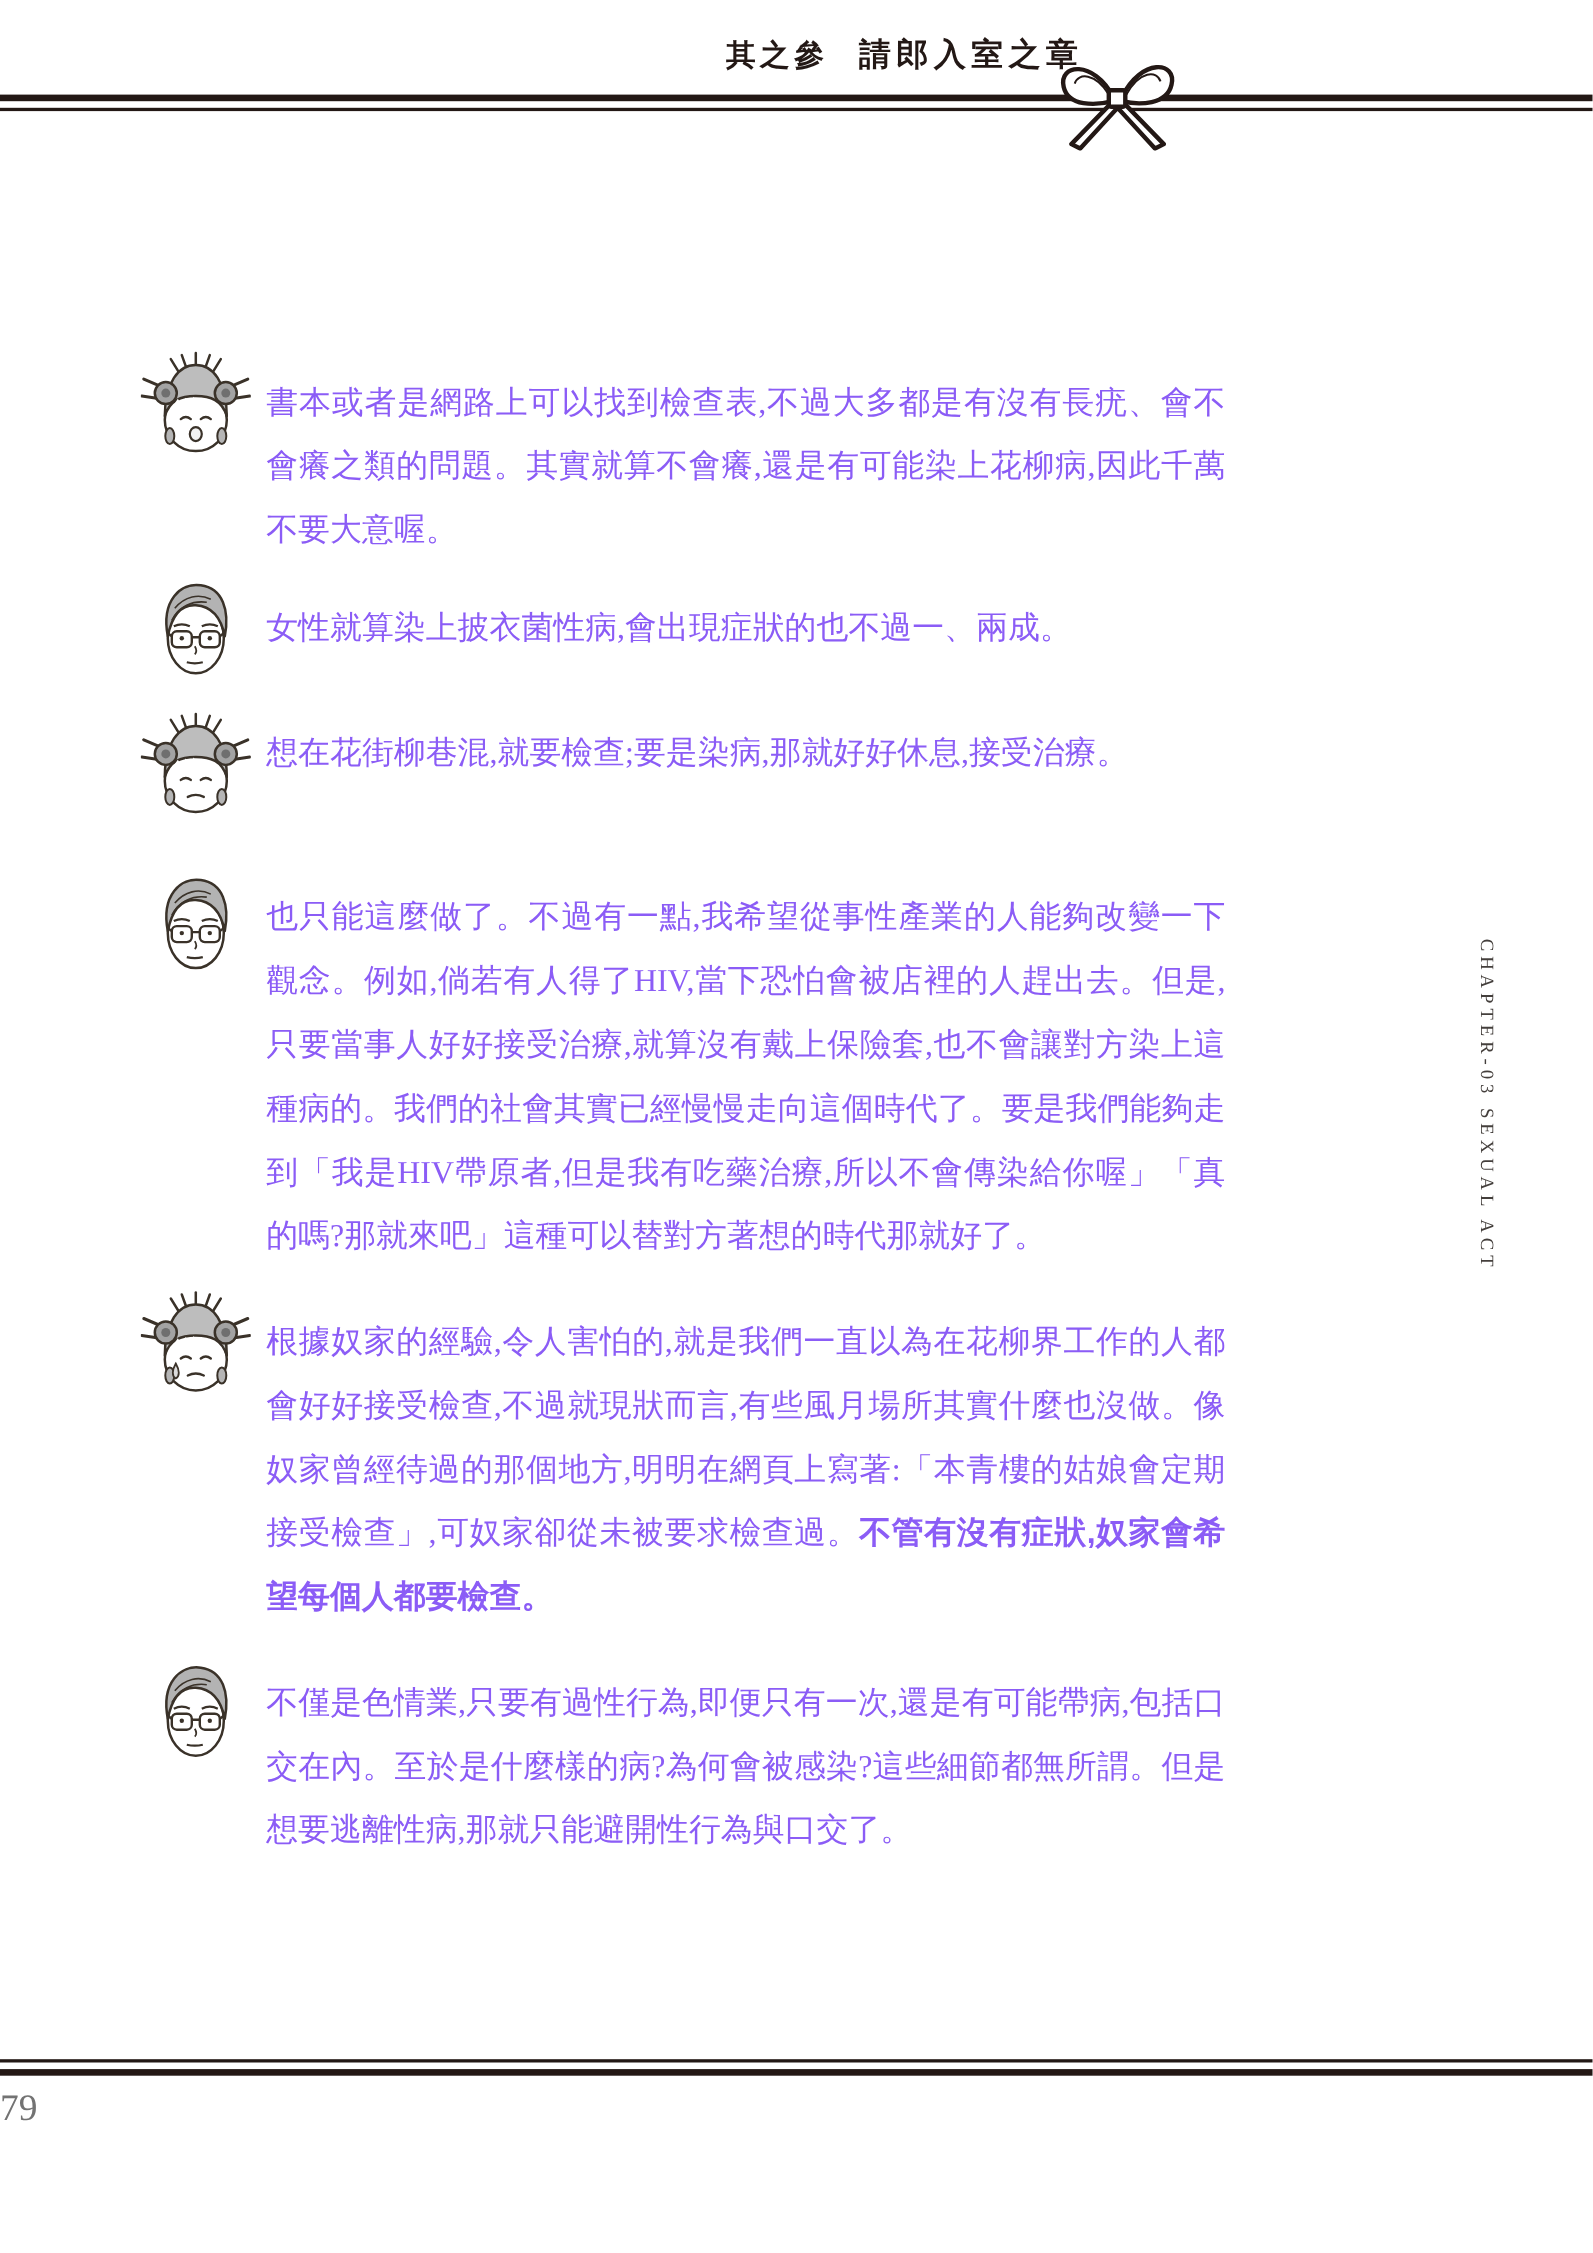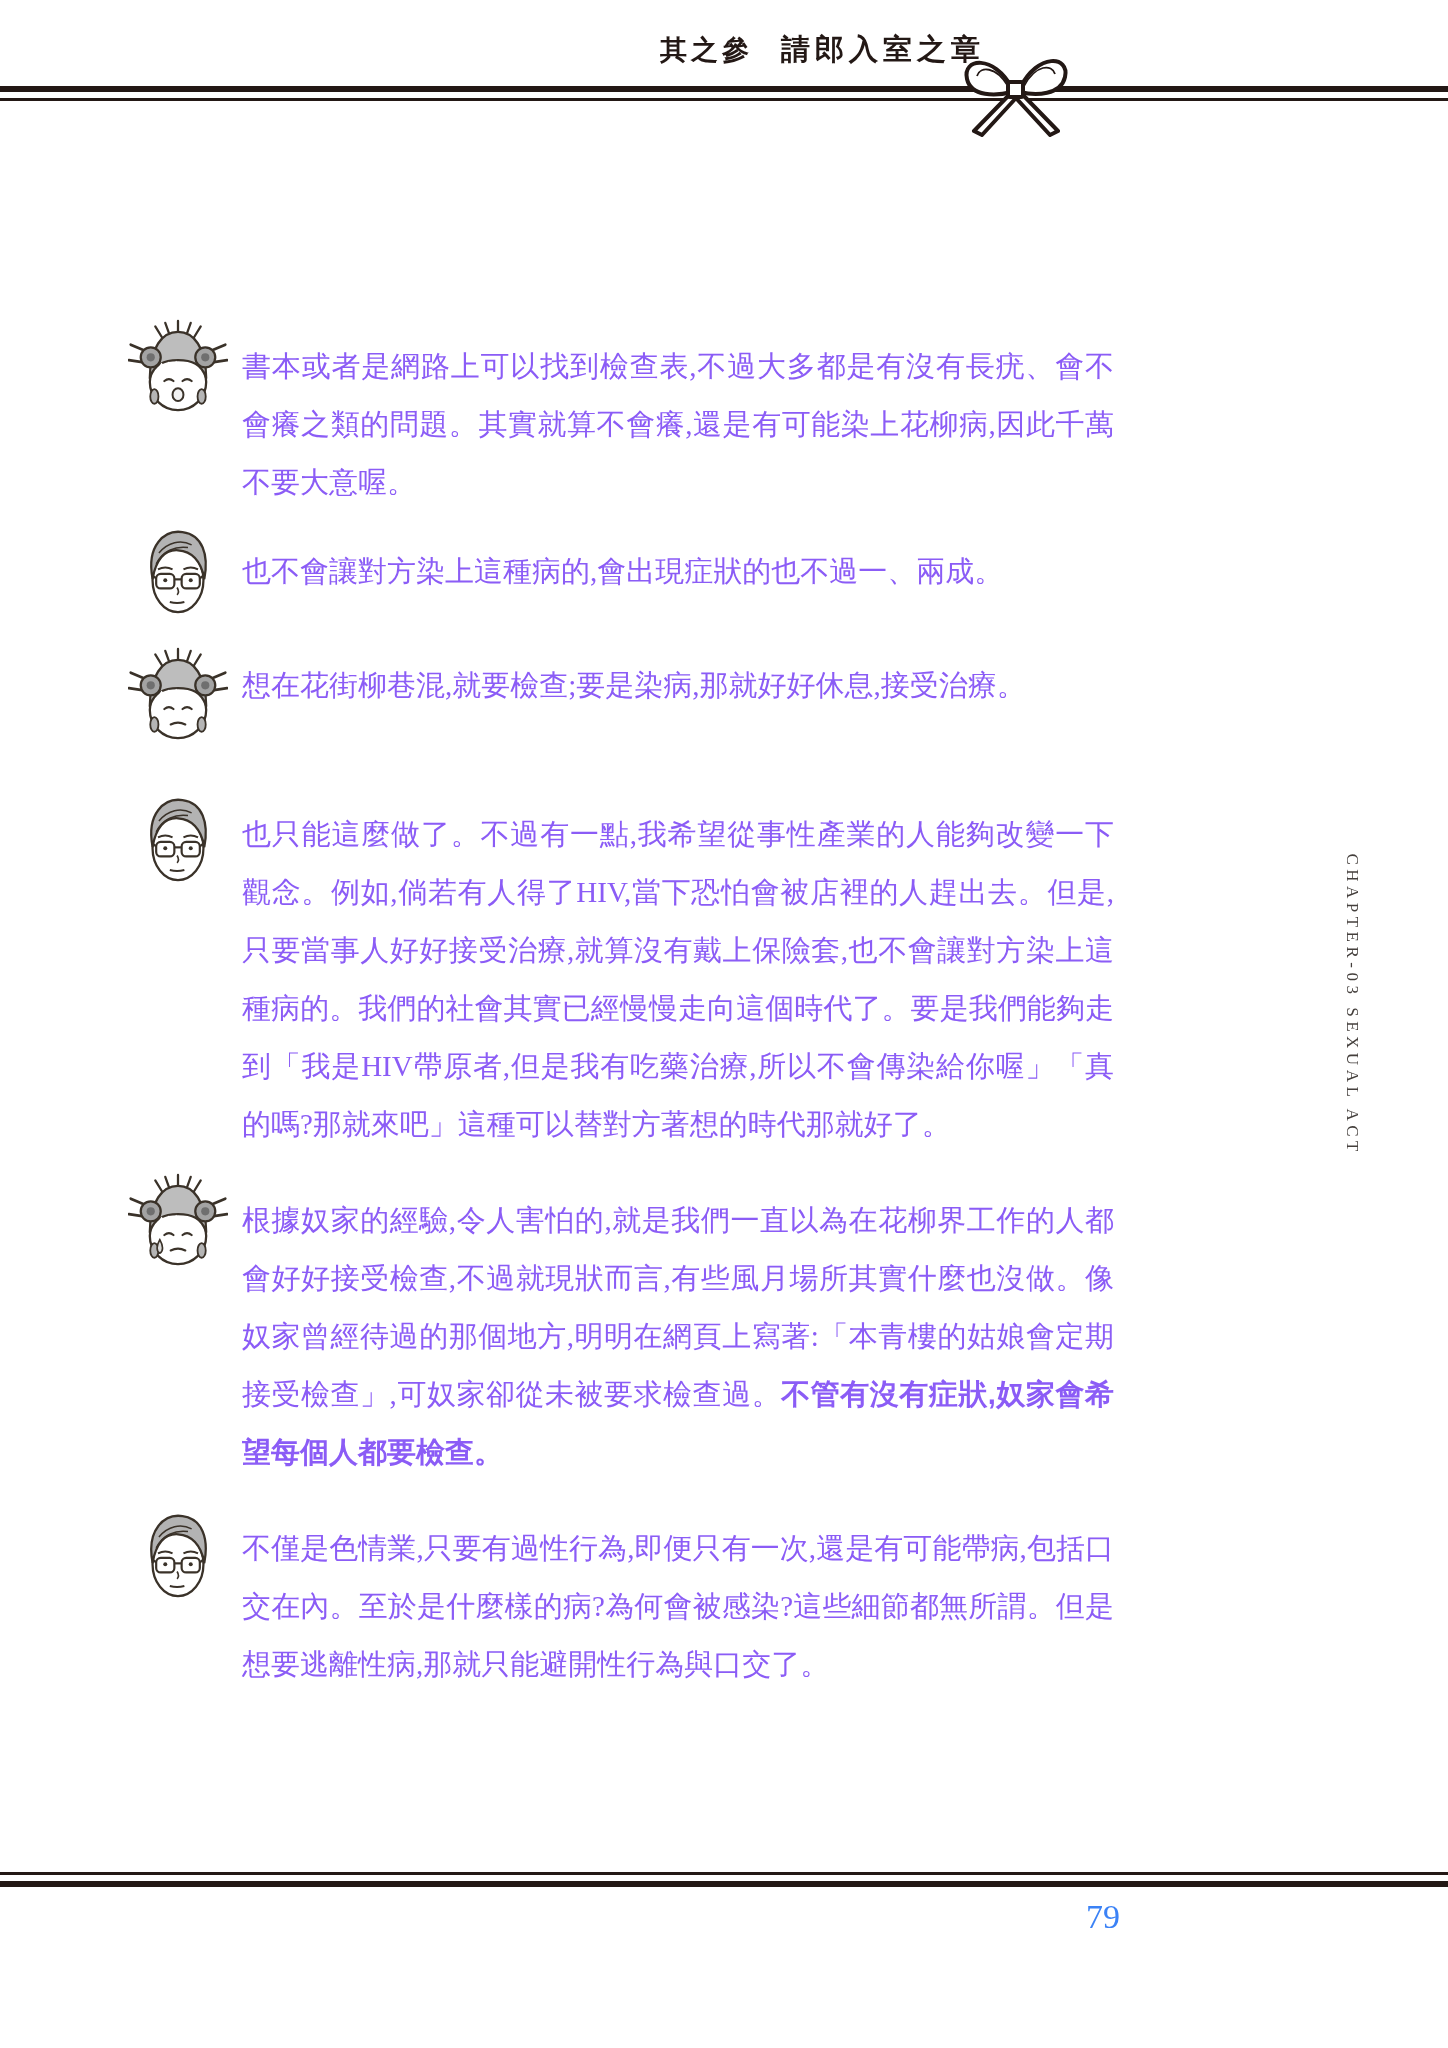--- a/index.html
+++ b/index.html
@@ -30,22 +30,22 @@
   .r2{top:642px}.r2 .avatar{margin-top:2px}.r2 .speech{margin-top:14px}
   .r3{top:776px}.r3 .avatar{margin-top:10px}
   .r4{top:1162px}.r4 .avatar{margin-top:8px}
   .r5{top:1490px}.r5 .avatar{margin-top:12px}
   .bold-run{font-family:"Liberation Sans","DejaVu Sans",sans-serif;font-weight:700;}
 
   
   .side-marker{position:absolute;top:1156px;right:86px;transform-origin:100% 0;transform:rotate(90deg);
                white-space:nowrap;font-size:17px;letter-spacing:4.5px;color:#443f3c;}
 
-  .page-number{position:absolute;top:1898px;left:0;width:1120px;text-align:right;
-               font-size:34px;color:#3b82f6;}
+  .page-number{position:absolute;top:1898px;left:0;width:1120px;text-align:left;
+               font-size:34px;color:#737373;}
 </style>
 </head>
 <body>
 
 <div class="page">
 
   <div class="header-text">
     <span class="chapter-label">其之參</span>
     <span class="chapter-title">請郎入室之章</span>
   </div>
@@ -109,21 +109,21 @@
       <rect x="31" y="57" width="20" height="16" rx="5" fill="#fff" stroke="#3a3229" stroke-width="2.4"></rect>
       <rect x="59" y="57" width="20" height="16" rx="5" fill="#fff" stroke="#3a3229" stroke-width="2.4"></rect>
       <line x1="51" y1="63" x2="59" y2="63" stroke="#3a3229" stroke-width="2.4"></line>
       <line x1="31" y1="62" x2="27" y2="59" stroke="#3a3229" stroke-width="2.4"></line>
       <line x1="79" y1="62" x2="83" y2="59" stroke="#3a3229" stroke-width="2.4"></line>
       <circle cx="41" cy="64" r="2.2" fill="#3a3229"></circle>
         <circle cx="69" cy="64" r="2.2" fill="#3a3229"></circle>
       <path d="M54,72 Q57,77 54,80" fill="none" stroke="#3a3229" stroke-width="1.8"></path>
       <path d="M46,88 Q54,90 62,88" fill="none" stroke="#3a3229" stroke-width="2.2"></path>
     </svg>
-    <p class="speech">也不會讓對方染上這種病的,會出現症狀的也不過一、兩成。</p>
+    <p class="speech">女性就算染上披衣菌性病,會出現症狀的也不過一、兩成。</p>
   </div>
 
   <div class="row r2">
     <svg class="avatar" viewBox="0 0 110 112">
       <g stroke="#3a3229" stroke-width="3" stroke-linecap="round">
         <line x1="24" y1="36" x2="3" y2="27"></line>
           <line x1="21" y1="47" x2="1" y2="44"></line>
         <line x1="86" y1="36" x2="107" y2="27"></line>
           <line x1="89" y1="47" x2="109" y2="44"></line>
       </g>

